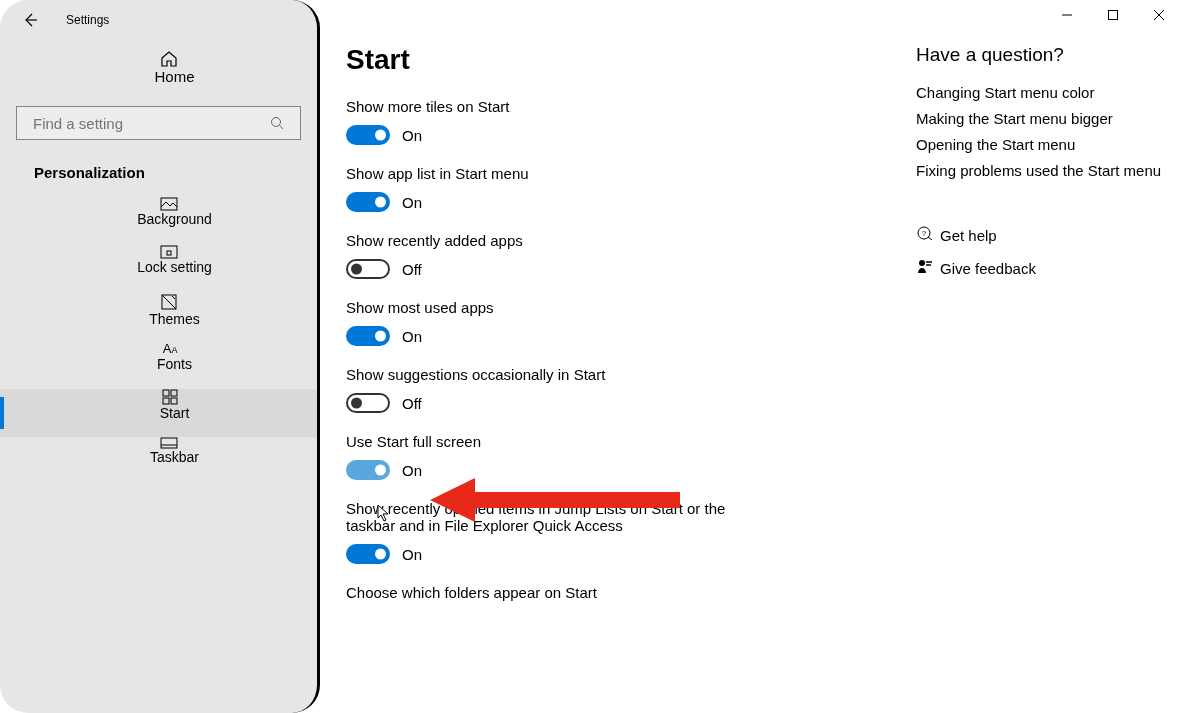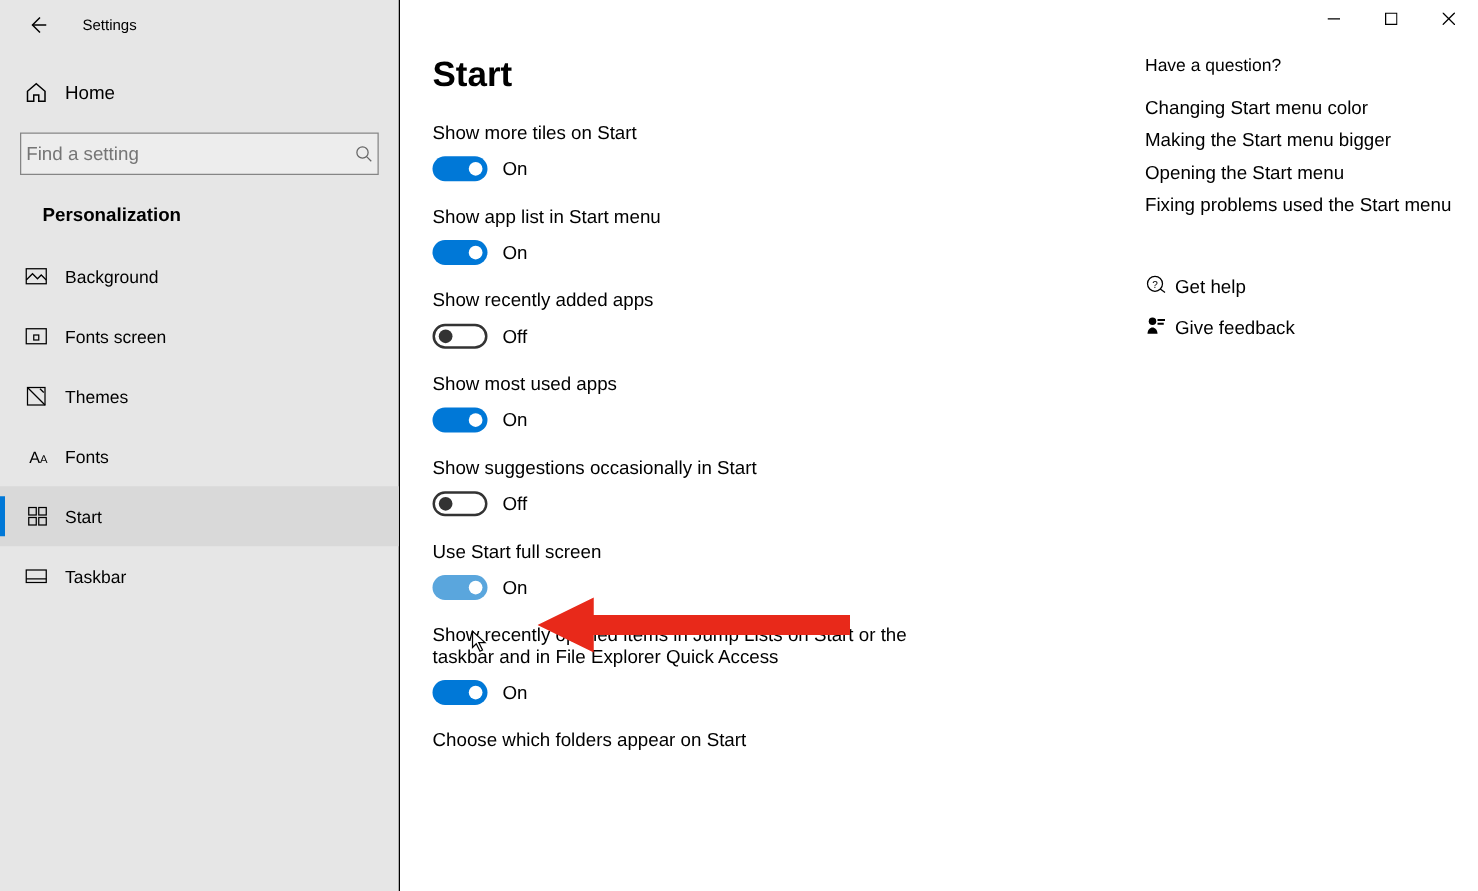--- a/index.html
+++ b/index.html
@@ -11,23 +11,24 @@
   width: 1182px;
   height: 713px;
   overflow: hidden;
   position: relative;
 }
 .window { display: flex; width: 100%; height: 100%; }
 .sidebar {
   width: 320px;
   height: 100%;
   background: #e6e6e6;
-  border-right: 1px solid #000000;
+  border-right: 3px solid #000000;
   display: flex;
   flex-direction: column;
+  border-radius: 28px;
 }
 .sidebar-top {
   display: flex;
   align-items: center;
   height: 40px;
   padding-left: 14px;
 }
 .back-btn {
   width: 32px;
   height: 32px;
@@ -39,38 +40,39 @@
 .title {
   font-size: 12px;
   margin-left: 20px;
 }
 .home-row, .nav-item {
   display: flex;
   align-items: center;
   height: 48px;
   padding-left: 18px;
   cursor: pointer;
+  flex-direction: column;
 }
 .home-row { margin-top: 10px; }
 .nav-icon {
   width: 20px;
   display: flex;
   align-items: center;
   justify-content: flex-end;
 }
 .nav-label { margin-left: 14px; font-size: 14px; }
 .home-row .nav-label { font-size: 15px; }
 .search-wrap { padding: 8px 16px 0 16px; }
 .search-box {
   height: 34px;
   border: 1px solid #858585;
   background: #ededed;
   display: flex;
   align-items: center;
-  padding: 0 4px;
+  padding: 0 16px;
 }
 .search-box input {
   flex: 1;
   border: none;
   background: transparent;
   font-size: 15px;
   outline: none;
   font-family: inherit;
   color: #555;
 }
@@ -123,21 +125,21 @@
 .toggle.on .knob { background: #fff; right: 4px; }
 .toggle.semi { background: #5aa6dd; }
 .toggle.off .knob { background: #333; left: 3px; }
 .toggle-state { margin-left: 12px; font-size: 15px; }
 .link {
   color: #000000;
   font-size: 15px;
   cursor: pointer;
 }
 .aside { margin-left: 10px; }
-.aside h2 { font-size: 14px; font-weight: 400; margin-bottom: 18px; }
+.aside h2 { font-size: 19px; font-weight: 400; margin-bottom: 18px; }
 .aside-links .link { display: block; margin-bottom: 9px; }
 .aside-actions { margin-top: 46px; }
 .aside-action {
   display: flex;
   align-items: center;
   margin-bottom: 12px;
 }
 .aside-action .aicon { width: 24px; }
 .titlebar-controls {
   position: absolute;
@@ -212,21 +214,21 @@
           </span>
         <span class="nav-label">Background</span>
       </div>
       <div class="nav-item">
         <span class="nav-icon">
             <svg width="18" height="14" viewBox="0 0 18 14">
               <rect x="1" y="1" width="16" height="12" fill="none" stroke="#000"></rect>
               <rect x="7" y="6" width="4" height="4" fill="none" stroke="#000"></rect>
             </svg>
           </span>
-        <span class="nav-label">Fonts screen</span>
+        <span class="nav-label">Lock setting</span>
       </div>
       <div class="nav-item">
         <span class="nav-icon">
             <svg width="18" height="18" viewBox="0 0 18 18">
               <rect x="2" y="2" width="14" height="14" fill="none" stroke="#000"></rect>
               <path d="M2 2 L16 16" stroke="#000"></path>
               <path d="M12 3 L15 6" stroke="#000"></path>
             </svg>
           </span>
         <span class="nav-label">Themes</span>

